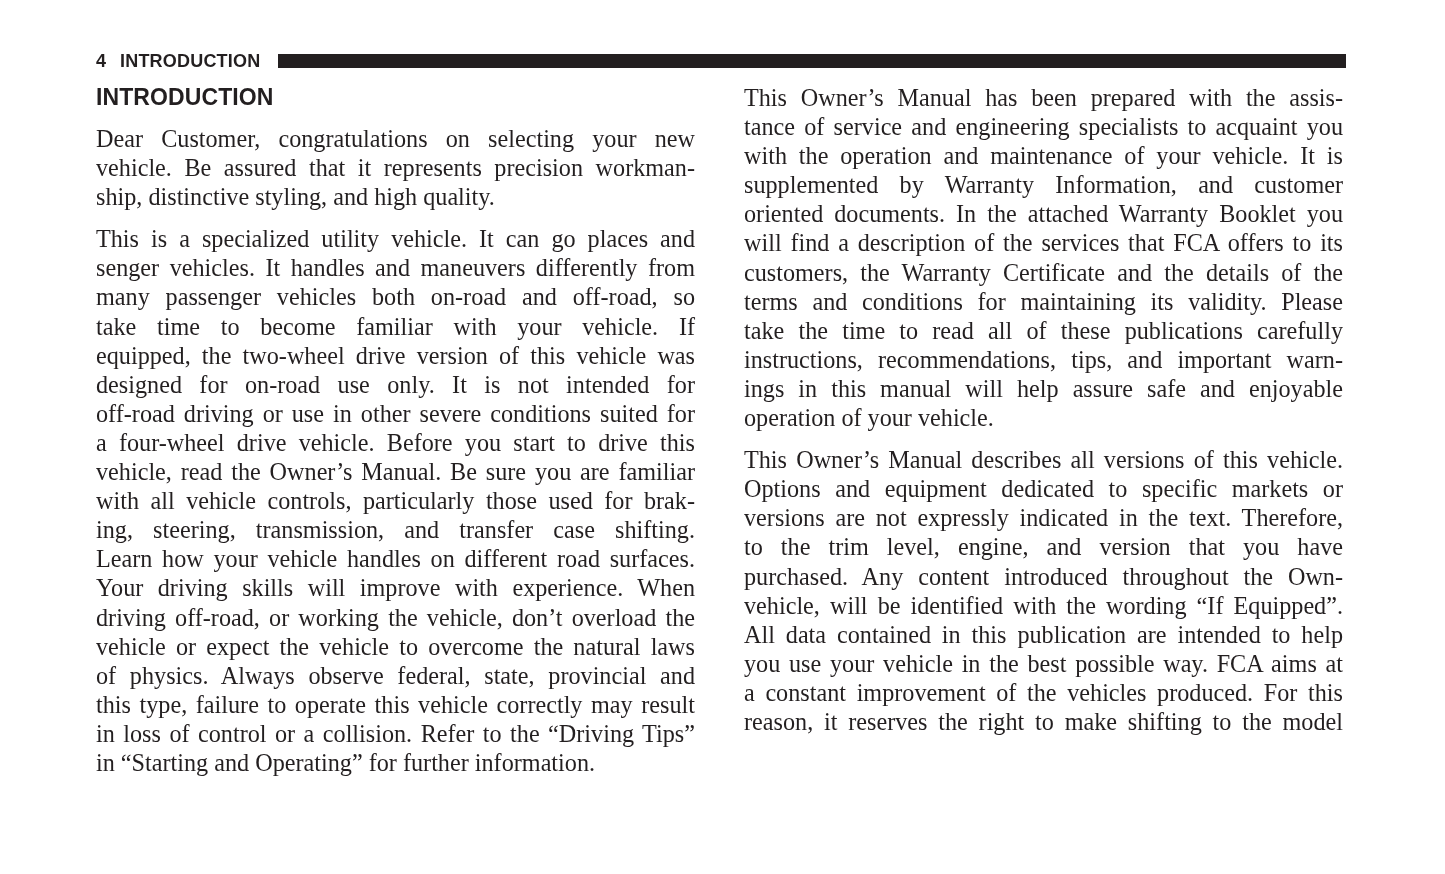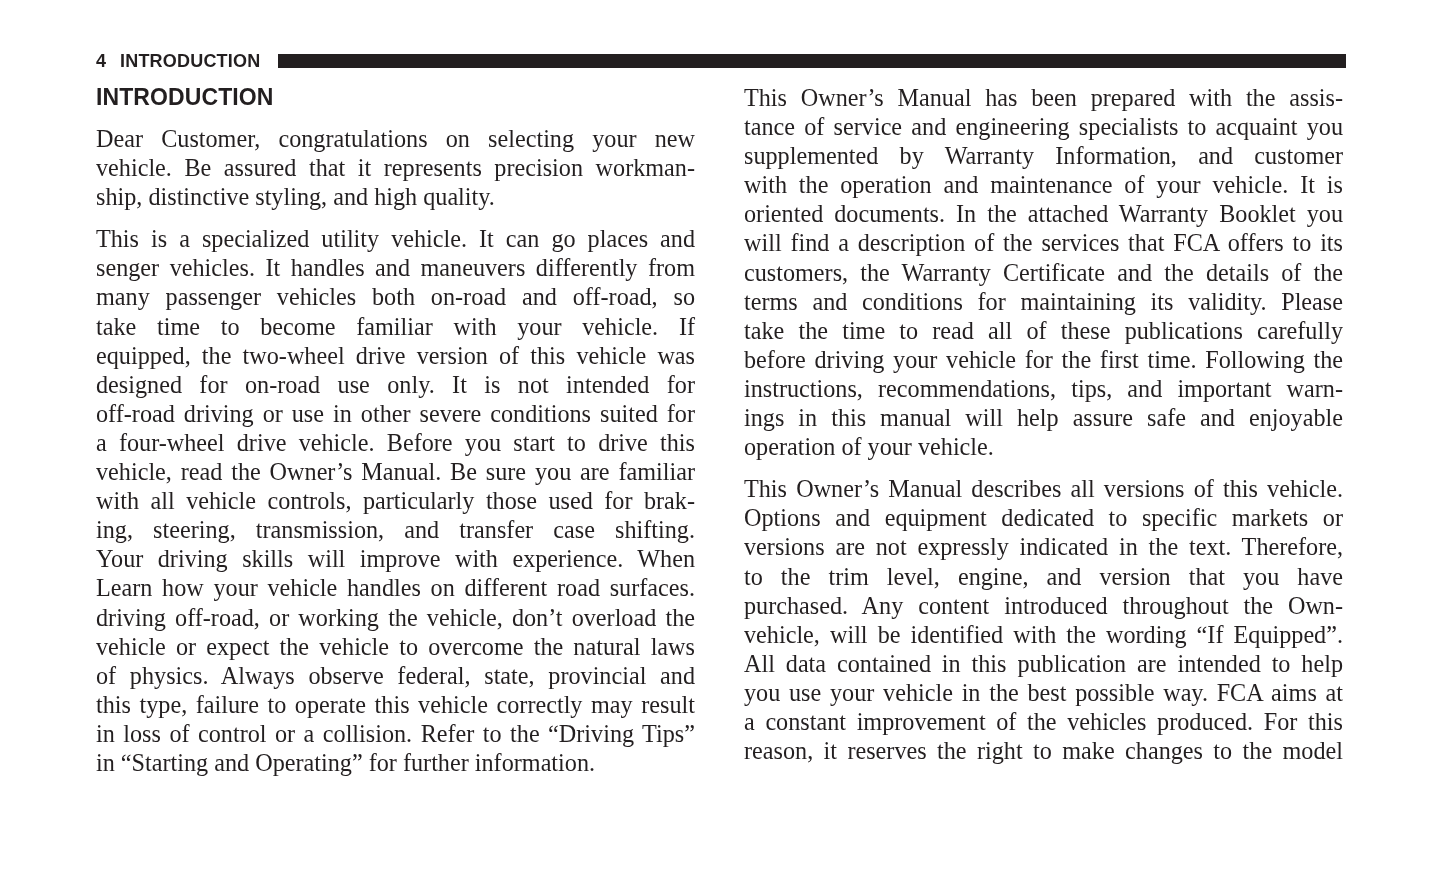--- a/index.html
+++ b/index.html
@@ -101,55 +101,54 @@
         <span class="line justify-wrap">senger vehicles. It handles and maneuvers differently from</span>
         <span class="line justify-wrap">many passenger vehicles both on-road and off-road, so</span>
         <span class="line justify-wrap">take time to become familiar with your vehicle. If</span>
         <span class="line justify-wrap">equipped, the two-wheel drive version of this vehicle was</span>
         <span class="line justify-wrap">designed for on-road use only. It is not intended for</span>
         <span class="line justify-wrap">off-road driving or use in other severe conditions suited for</span>
         <span class="line justify-wrap">a four-wheel drive vehicle. Before you start to drive this</span>
         <span class="line justify-wrap">vehicle, read the Owner’s Manual. Be sure you are familiar</span>
         <span class="line justify-wrap">with all vehicle controls, particularly those used for brak-</span>
         <span class="line justify-wrap">ing, steering, transmission, and transfer case shifting.</span>
+        <span class="line justify-wrap">Learn how your vehicle handles on different road surfaces.</span>
         <span class="line justify-wrap">Your driving skills will improve with experience. When</span>
-        <span class="line justify-wrap">Learn how your vehicle handles on different road surfaces.</span>
         <span class="line justify-wrap">driving off-road, or working the vehicle, don’t overload the</span>
         <span class="line justify-wrap">vehicle or expect the vehicle to overcome the natural laws</span>
         <span class="line justify-wrap">of physics. Always observe federal, state, provincial and</span>
         <span class="line justify-wrap">this type, failure to operate this vehicle correctly may result</span>
         <span class="line justify-wrap">in loss of control or a collision. Refer to the “Driving Tips”</span>
         <span class="line justify-wrap last">in “Starting and Operating” for further information.</span>
       </div>
     </div>
 </div>
 
 <div class="column col-right">
   <div id="right-paragraphs">
       <div class="paragraph">
         <span class="line justify-wrap">This Owner’s Manual has been prepared with the assis-</span>
         <span class="line justify-wrap">tance of service and engineering specialists to acquaint you</span>
+        <span class="line justify-wrap">with the operation and maintenance of your vehicle. It is</span>
         <span class="line justify-wrap">supplemented by Warranty Information, and customer</span>
-        <span class="line justify-wrap">with the operation and maintenance of your vehicle. It is</span>
         <span class="line justify-wrap">oriented documents. In the attached Warranty Booklet you</span>
         <span class="line justify-wrap">will find a description of the services that FCA offers to its</span>
         <span class="line justify-wrap">customers, the Warranty Certificate and the details of the</span>
         <span class="line justify-wrap">terms and conditions for maintaining its validity. Please</span>
         <span class="line justify-wrap">take the time to read all of these publications carefully</span>
-        <span class="line justify-wrap">before driving your vehicle for the first time. Following the</span>
         <span class="line justify-wrap">instructions, recommendations, tips, and important warn-</span>
         <span class="line justify-wrap">ings in this manual will help assure safe and enjoyable</span>
         <span class="line justify-wrap last">operation of your vehicle.</span>
       </div>
       <div class="paragraph">
         <span class="line justify-wrap">This Owner’s Manual describes all versions of this vehicle.</span>
         <span class="line justify-wrap">Options and equipment dedicated to specific markets or</span>
         <span class="line justify-wrap">versions are not expressly indicated in the text. Therefore,</span>
         <span class="line justify-wrap">to the trim level, engine, and version that you have</span>
         <span class="line justify-wrap">purchased. Any content introduced throughout the Own-</span>
         <span class="line justify-wrap">vehicle, will be identified with the wording “If Equipped”.</span>
         <span class="line justify-wrap">All data contained in this publication are intended to help</span>
         <span class="line justify-wrap">you use your vehicle in the best possible way. FCA aims at</span>
         <span class="line justify-wrap">a constant improvement of the vehicles produced. For this</span>
-        <span class="line justify-wrap">reason, it reserves the right to make changes to the model</span>
+        <span class="line justify-wrap">reason, it reserves the right to make shifting to the model</span>
       </div>
     </div>
 </div>
 
 </body></html>

